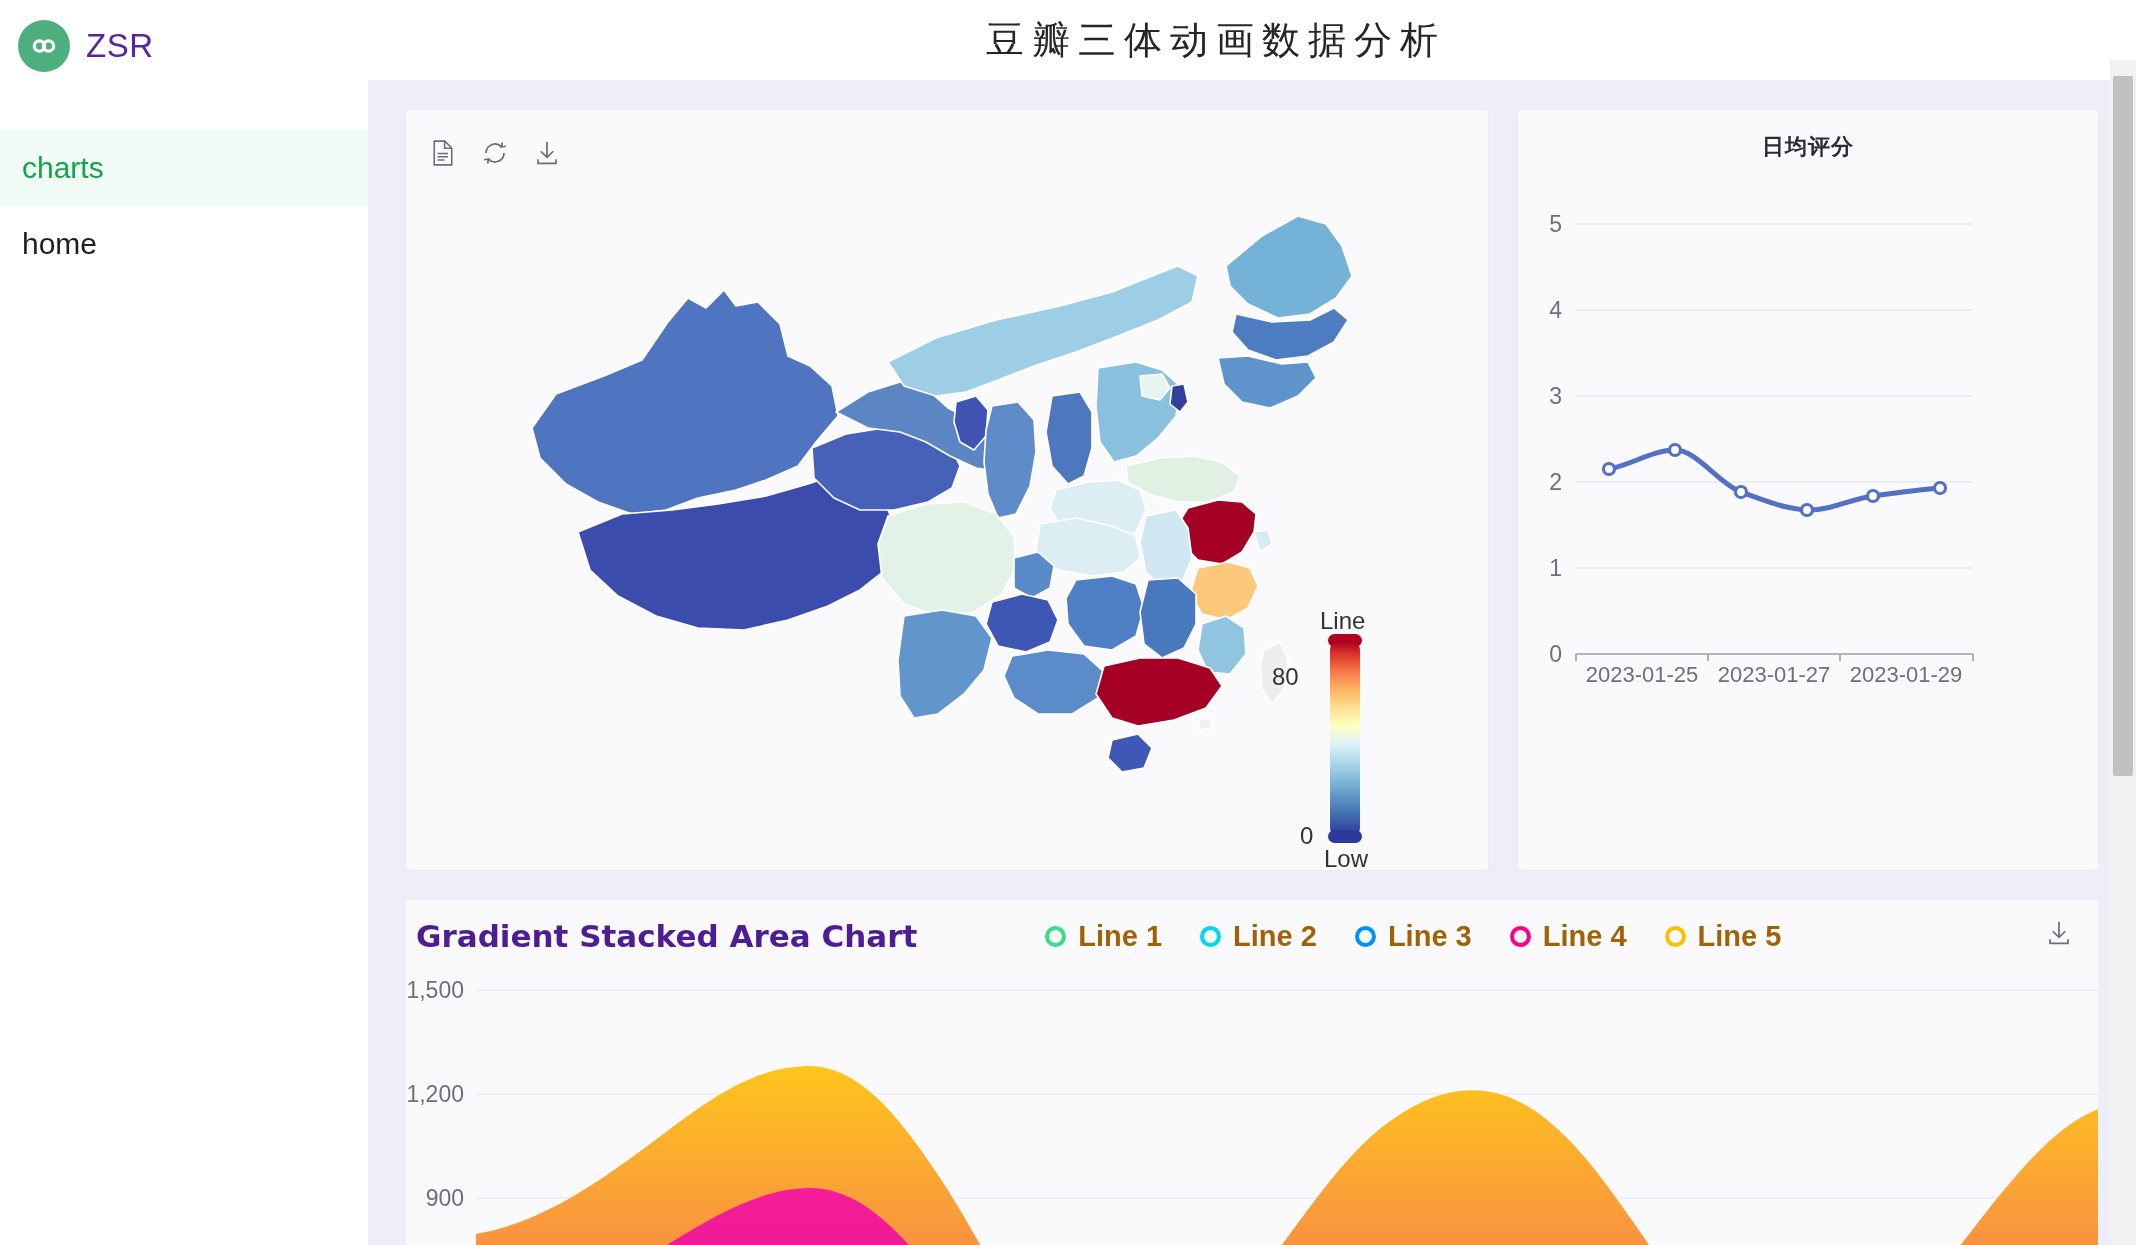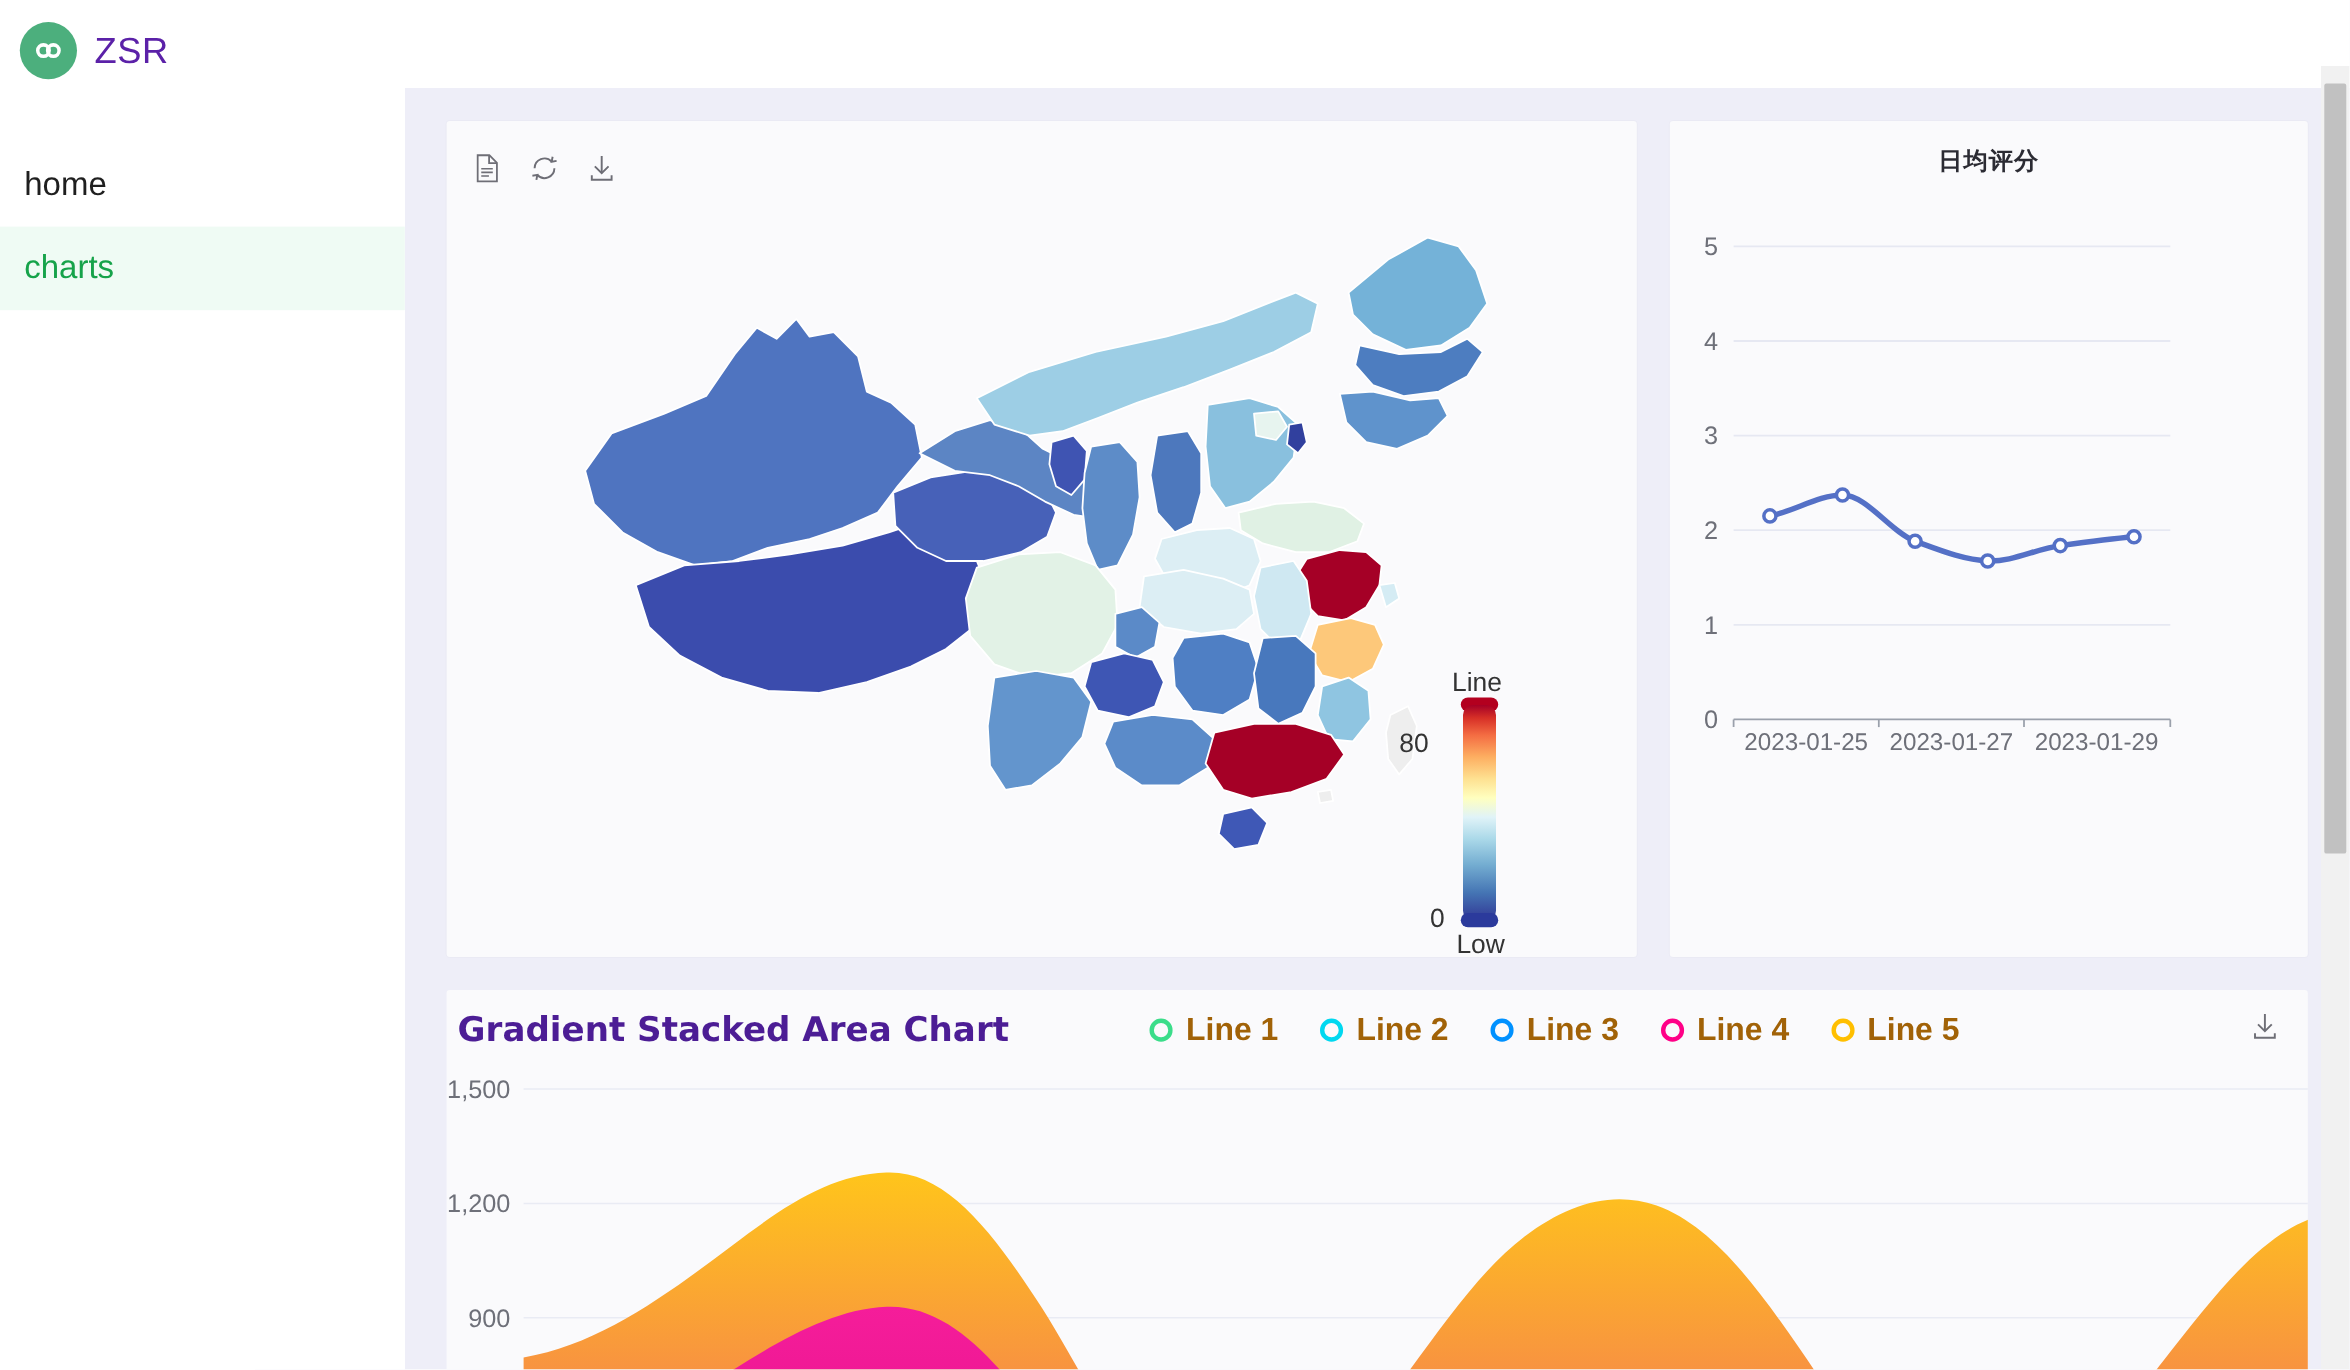--- a/index.html
+++ b/index.html
@@ -231,31 +231,34 @@
           <g fill="none" stroke="#ffffff" stroke-width="3.2">
             <circle cx="12.5" cy="17" r="5.2"></circle>
             <circle cx="21.5" cy="17" r="5.2"></circle>
           </g>
         </svg>
       </span>
       <span class="brand-name">ZSR</span>
     </div>
 
     <nav class="nav">
+      <div class="nav-item active">
+        <span>charts</span>
+      </div>
       <div class="nav-item">
         <span>home</span>
       </div>
-      <div class="nav-item active">
-        <span>charts</span>
-      </div>
     </nav>
   </aside>
 
   <section id="main">
 
+    <header id="topbar">
+      <h1 class="app-title">豆瓣三体动画数据分析</h1>
+    </header>
 
     <div id="content">
 
       <div class="row-top">
 
         <div class="panel panel-map">
 
           <div class="map-toolbar">
             <span class="tb-icon">
               <svg width="30" height="30" viewBox="0 0 24 24" fill="none" stroke="#6e6e76" stroke-width="1.3">

